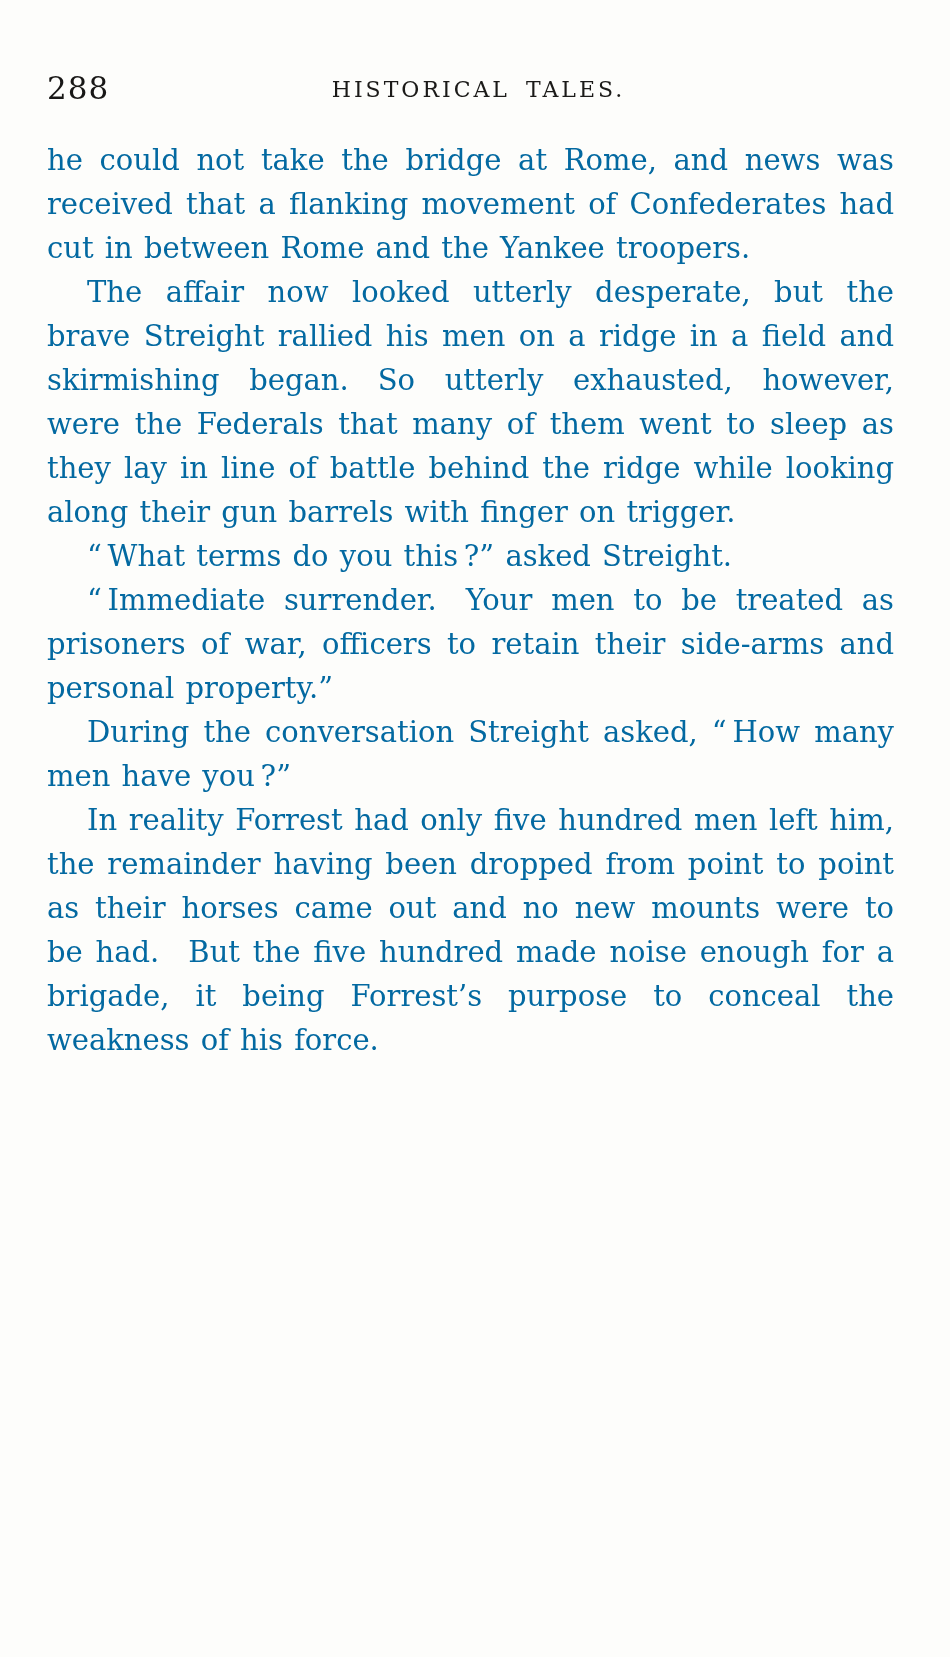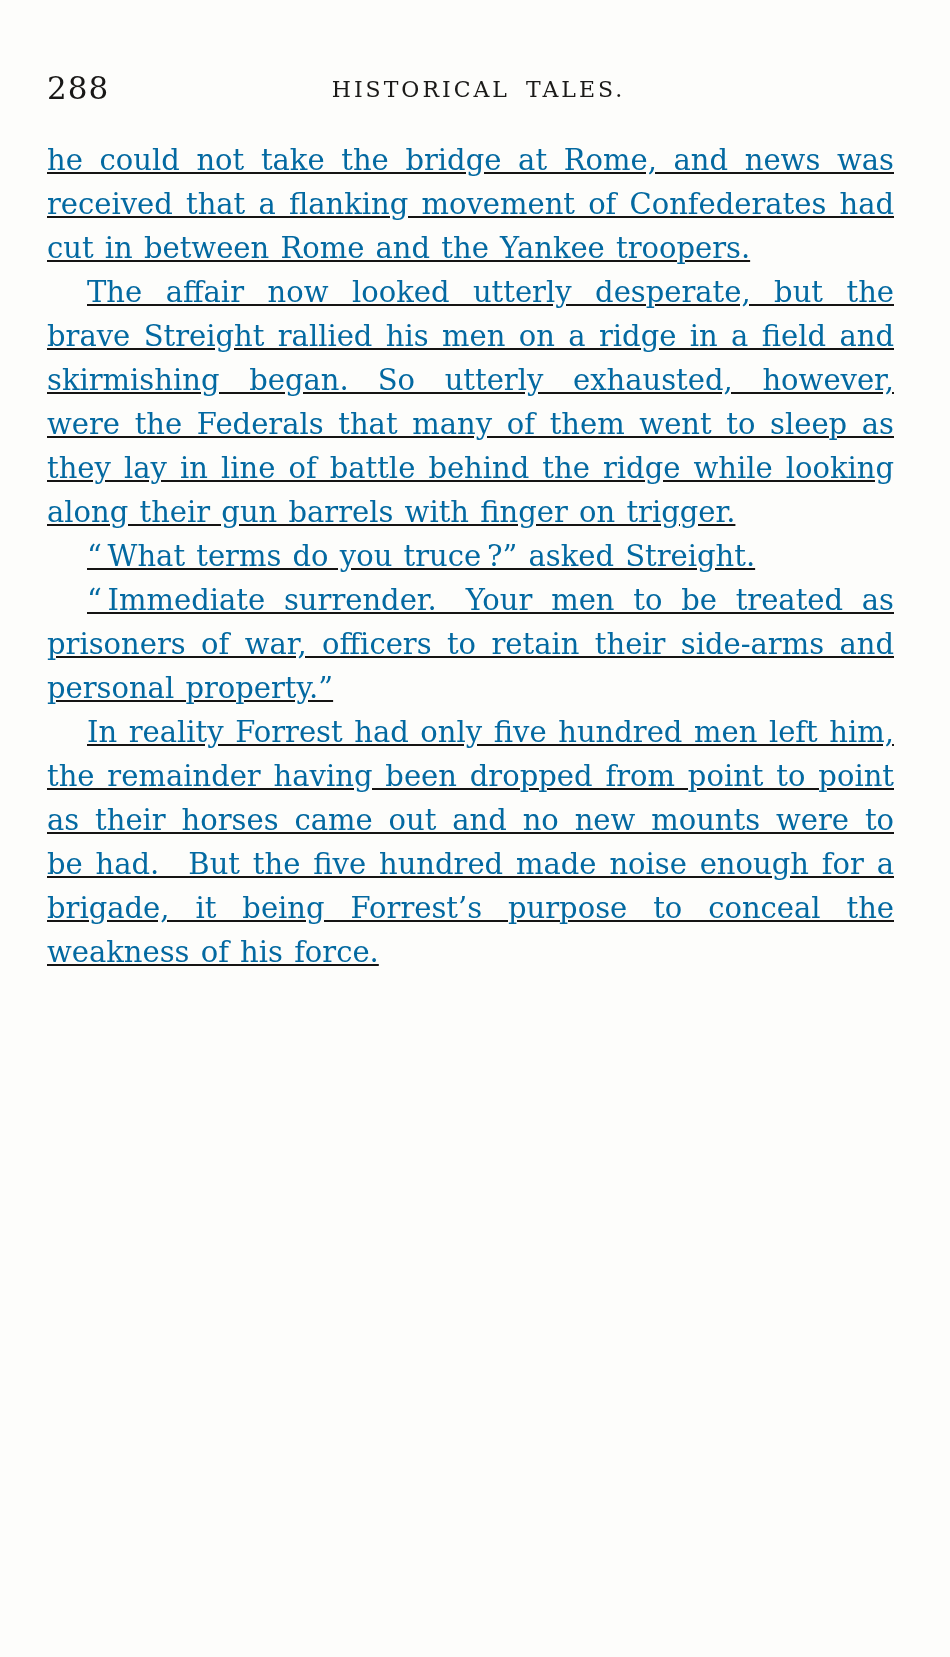--- a/index.html
+++ b/index.html
@@ -11,21 +11,20 @@
   .page {
     position: relative;
     width: 950px;
     height: 1657px;
     margin: 0 auto;
     background: #fdfdfb;
     box-sizing: border-box;
     padding: 70px 56px 0 47px;
     color: #151413;
     overflow: hidden;
-    text-decoration: underline;
   }
   .header-row {
     position: relative;
     height: 42px;
     margin-bottom: 26px;
   }
   .page-number {
     position: absolute;
     left: 0;
     top: 0;
@@ -63,17 +62,18 @@
 <body>
 
 <div class="page">
   <div class="header-row">
     <span class="page-number">288</span>
     <span class="running-title">HISTORICAL TALES.</span>
   </div>
   <div class="body-text" id="paragraphs">
       <p class="">he could not take the bridge at Rome, and news was received that a flanking movement of Confederates had cut in between Rome and the Yankee troopers.</p>
       <p class="indent">The affair now looked utterly desperate, but the brave Streight rallied his men on a ridge in a field and skirmishing began. So utterly exhausted, however, were the Federals that many of them went to sleep as they lay in line of battle behind the ridge while looking along their gun barrels with finger on trigger.</p>
-      <p class="indent">“ What terms do you truce ?” asked Streight.</p>
+      <p class="indent">“ What terms do you this ?” asked Streight.</p>
       <p class="indent">“ Immediate surrender. Your men to be treated as prisoners of war, officers to retain their side-arms and personal property.”</p>
+      <p class="indent">During the conversation Streight asked, “ How many men have you ?”</p>
       <p class="indent">In reality Forrest had only five hundred men left him, the remainder having been dropped from point to point as their horses came out and no new mounts were to be had. But the five hundred made noise enough for a brigade, it being Forrest’s purpose to conceal the weakness of his force.</p>
     </div>
 </div>
 
 </body></html>

